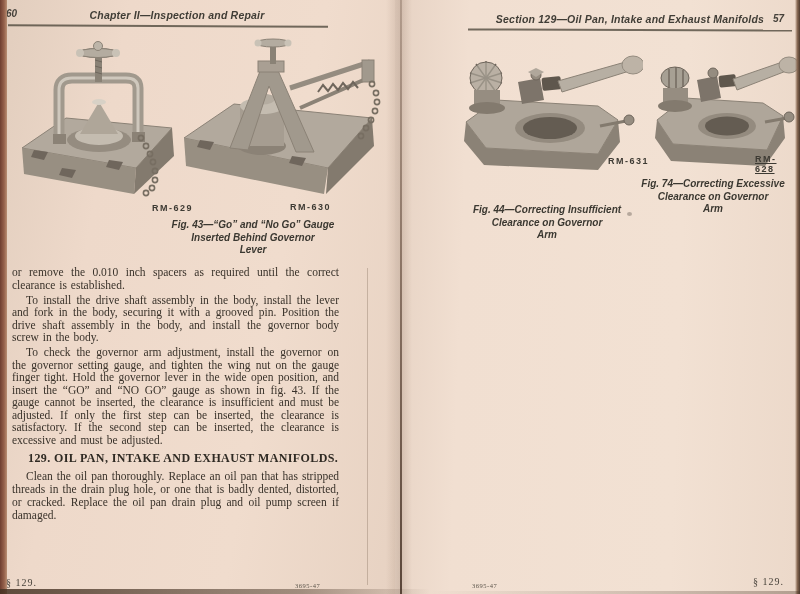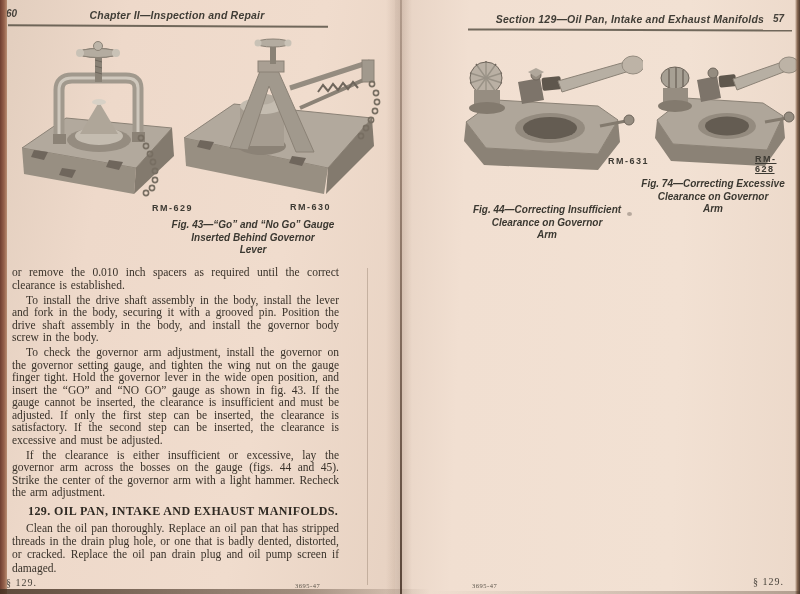--- a/index.html
+++ b/index.html
@@ -145,21 +145,20 @@
     <div class="rm-label" style="left:283px;top:202px;">RM-630</div>
 
     <div class="caption" style="left:163px;top:219px;width:166px;">Fig. 43—“Go” and “No Go” Gauge
 Inserted Behind Governor
 Lever</div>
 
     <div class="bodytext body-left">
       <p>or remove the 0.010 inch spacers as required until the correct clearance is established.</p>
       <p class="indent">To install the drive shaft assembly in the body, install the lever and fork in the body, securing it with a grooved pin. Position the drive shaft assembly in the body, and install the governor body screw in the body.</p>
       <p class="indent">To check the governor arm adjustment, install the governor on the governor setting gauge, and tighten the wing nut on the gauge finger tight. Hold the governor lever in the wide open position, and insert the “GO” and “NO GO” gauge as shown in fig. 43. If the gauge cannot be inserted, the clearance is insufficient and must be adjusted. If only the first step can be inserted, the clearance is satisfactory. If the second step can be inserted, the clearance is excessive and must be adjusted.</p>
-      <p class="indent">If the clearance is either insufficient or excessive, lay the governor arm across the bosses on the gauge (figs. 44 and 45). Strike the center of the governor arm with a light hammer. Recheck the arm adjustment.</p>
       <h3 class="section-heading">129. OIL PAN, INTAKE AND EXHAUST MANIFOLDS.</h3>
       <p class="indent last">Clean the oil pan thoroughly. Replace an oil pan that has stripped threads in the drain plug hole, or one that is badly dented, distorted, or cracked. Replace the oil pan drain plug and oil pump screen if damaged.</p>
     </div>
 
     <div class="footer-sec" style="left:-1px;top:577px;">§ 129.</div>
     <div class="footer-code" style="left:288px;top:582px;">3695-47</div>
   </div>
 
   <div class="page page-right">
 

